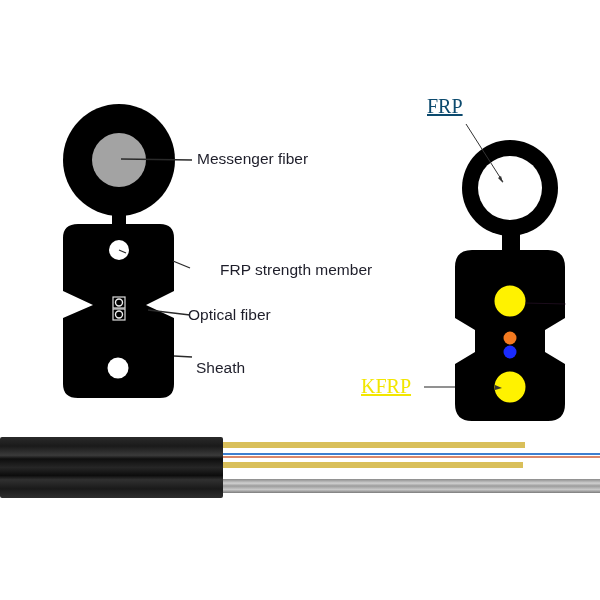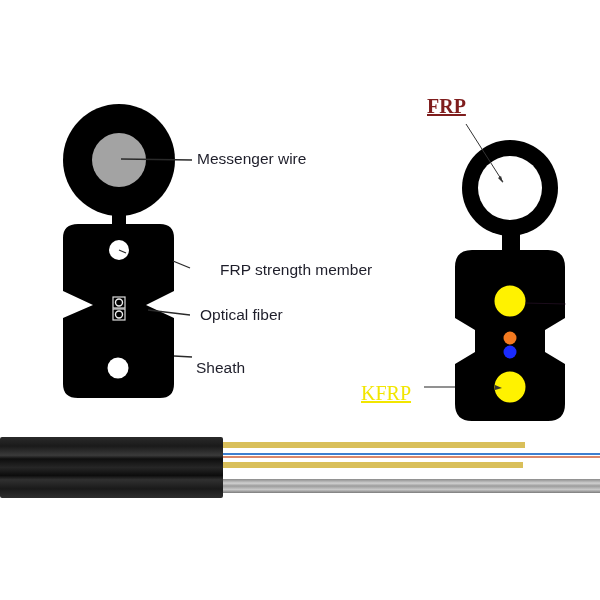--- a/index.html
+++ b/index.html
@@ -27,44 +27,44 @@
   <circle cx="119" cy="302.5" r="3.5" fill="none" stroke="#eee" stroke-width="1.4"></circle>
   <rect x="113" y="309" width="12" height="11" fill="none" stroke="#ddd" stroke-width="1.2"></rect>
   <circle cx="119" cy="314.5" r="3.5" fill="none" stroke="#eee" stroke-width="1.4"></circle>
   <circle cx="118" cy="368" r="10.5" fill="#fff"></circle>
 
   <line x1="173" y1="261" x2="190" y2="268" stroke="#2a2a2a" stroke-width="1.3"></line>
   <line x1="148" y1="310" x2="190" y2="315" stroke="#2a2a2a" stroke-width="1.3"></line>
   <line x1="174" y1="356" x2="192" y2="357" stroke="#2a2a2a" stroke-width="1.3"></line>
 </svg>
 
-<div class="label" style="left:197px; top:151px;">Messenger wire</div>
+<div class="label" style="left:197px; top:151px;">Messenger fiber</div>
 <div class="label" style="left:195px; top:262px;margin-left:25px;">FRP strength member</div>
-<div class="label" style="left:200px; top:307px;">Optical fiber</div>
+<div class="label" style="left:188px; top:307px;">Optical fiber</div>
 <div class="label" style="left:196px; top:360px;">Sheath</div>
 
 <svg class="layer" viewBox="0 0 600 600" xmlns="http://www.w3.org/2000/svg">
   <circle cx="510" cy="188" r="48" fill="#000"></circle>
   <circle cx="510" cy="188" r="32" fill="#fff"></circle>
   <rect x="502" y="232" width="18" height="22" fill="#000"></rect>
   <path d="M 472 250 L 548 250 Q 565 250 565 267 L 565 318 L 545 330 L 545 352 L 565 364 L 565 404 Q 565 421 548 421 L 472 421 Q 455 421 455 404 L 455 364 L 475 352 L 475 330 L 455 318 L 455 267 Q 455 250 472 250 Z" fill="#000"></path>
   <circle cx="510" cy="301" r="15.5" fill="#fff200"></circle>
   <circle cx="510" cy="338" r="6.5" fill="#f47a20"></circle>
   <circle cx="510" cy="352" r="6.5" fill="#1a2bff"></circle>
   <circle cx="510" cy="387" r="15.5" fill="#fff200"></circle>
 
   <line x1="466" y1="124" x2="503" y2="182" stroke="#333" stroke-width="1"></line>
   <polygon points="503,183 498,178 501,176" fill="#333"></polygon>
   <line x1="424" y1="387" x2="455" y2="387" stroke="#555" stroke-width="1.3"></line>
   <polygon points="502,388 495,385 495,390" fill="#333"></polygon>
   <line x1="525" y1="303" x2="566" y2="304" stroke="#3a1a3a" stroke-width="0.8" opacity="0.6"></line>
 </svg>
 
-<div class="serif-label" style="left:427px; top:96px; color:#7f1d1d;font-weight:bold;">FRP</div>
-<div class="serif-label" style="left:361px; top:376px; color:#f2e600;margin-top:7px;">KFRP</div>
+<div class="serif-label" style="left:427px; top:96px; color:#0c4a6e;">FRP</div>
+<div class="serif-label" style="left:361px; top:376px; color:#f2e600;">KFRP</div>
 
 <svg class="layer" viewBox="0 0 600 600" xmlns="http://www.w3.org/2000/svg">
   <defs>
     <linearGradient id="jacketGrad" x1="0" y1="0" x2="0" y2="1">
       <stop offset="0" stop-color="#2a2a2a"></stop>
       <stop offset="0.15" stop-color="#1a1a1a"></stop>
       <stop offset="0.3" stop-color="#3a3a3a"></stop>
       <stop offset="0.36" stop-color="#0e0e0e"></stop>
       <stop offset="0.5" stop-color="#262626"></stop>
       <stop offset="0.63" stop-color="#0c0c0c"></stop>

